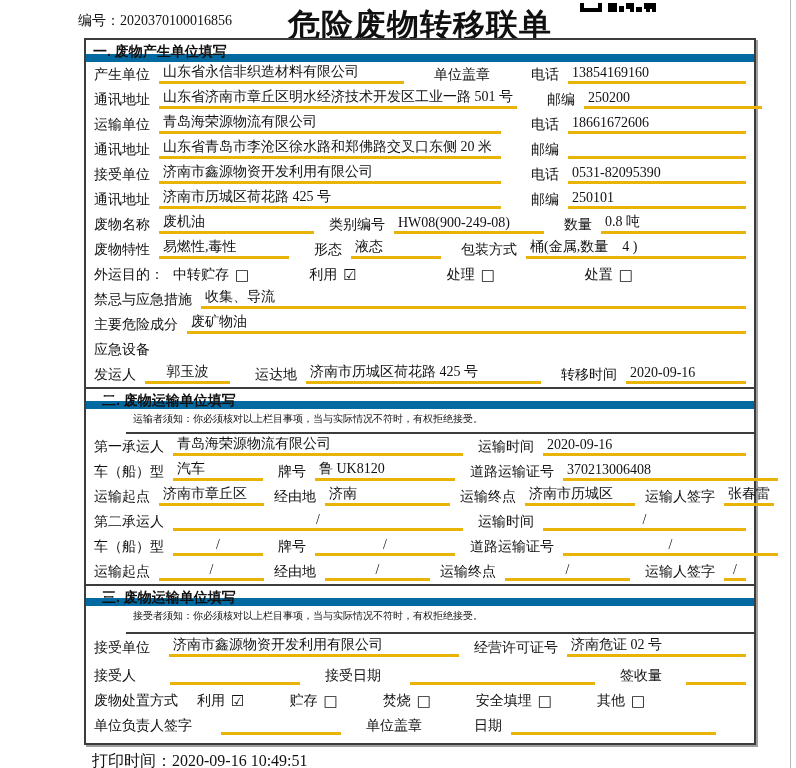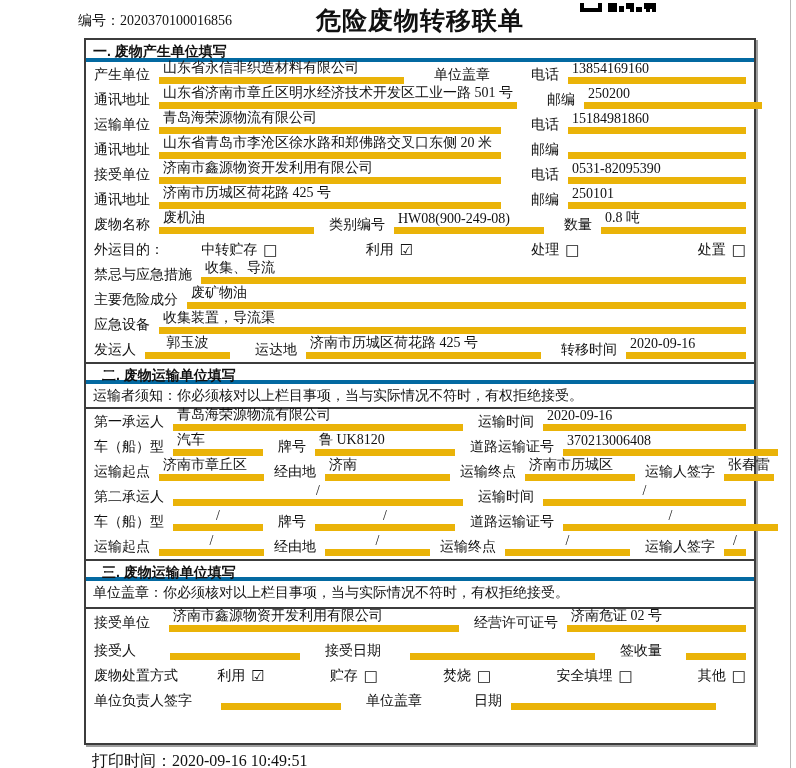--- a/index.html
+++ b/index.html
@@ -10,32 +10,32 @@
     color:#111;
     position:relative;
     overflow:hidden;
     font-size:14px;
   }
   .page-edge { position:absolute; top:0; bottom:0; right:5px; width:1px; background:#b9b9b9; }
   .hdr { position:absolute; top:0; left:0; width:796px; height:38px; }
   .serial { position:absolute; left:78px; top:12px; font-size:14px; white-space:nowrap; }
   .title { position:absolute; left:84px; width:672px; top:4px; text-align:center;
            font-family:"Liberation Sans","DejaVu Sans",sans-serif;
-           font-weight:bold; font-size:25px; letter-spacing:1px; }
+           font-weight:bold; font-size:32px; letter-spacing:1px; }
   .qr { position:absolute; left:580px; top:0; }
   .form { position:absolute; left:84px; top:38px; width:672px; height:707px;
           border:2px solid #3c3c3c; box-shadow:2px 2px 0 #9e9e9e; background:#fff; }
   .sec-head { height:22px; line-height:20px; padding:1px 7px 0 7px; font-weight:bold; font-size:14px;
               font-family:"Liberation Sans","DejaVu Sans",sans-serif;
-              border-bottom:4px solid #0369a1; }
+              border-bottom:8px solid #0369a1; }
   .sec-head.bt { border-top:2px solid #3c3c3c;padding-left:16px; }
-  .notice { height:25px; border-bottom:2px solid #3c3c3c; padding:3px 7px 0 7px; font-size:14px; }
-  .row { display:flex; align-items:flex-end; height:25px; padding:0 8px 3px 8px; font-size:14px;justify-content:space-between; }
+  .notice { height:25px; border-bottom:2px solid #3c3c3c; padding:3px 7px 0 7px; font-size:10px;margin-left:40px; }
+  .row { display:flex; align-items:flex-end; height:25px; padding:0 8px 3px 8px; font-size:14px; }
   .lbl { white-space:nowrap; margin-right:9px; flex:none; }
-  .u { border-bottom:7px solid #eab308; min-height:19px; padding:0 4px; flex:none;
+  .u { border-bottom:3px solid #eab308; min-height:19px; padding:0 4px; flex:none;
        white-space:nowrap; overflow:visible; }
   .u.grow { flex:1 1 auto; }
   .u.c { text-align:center; }
   .plain { white-space:nowrap; flex:none; }
   .spacer { flex:1 1 auto; }
   .opt { white-space:nowrap; flex:none; display:flex; align-items:center; }
   .opt .box { font-size:15px; line-height:15px; margin-left:6px;
               font-family:"DejaVu Sans",sans-serif; }
   .footer { position:absolute; left:92px; top:751px; font-size:16px; white-space:nowrap; }
   .ml10{margin-left:10px;} .ml15{margin-left:15px;} .ml20{margin-left:20px;}
@@ -89,21 +89,21 @@
     <span class="lbl">通讯地址</span>
     <span class="u grow mr30">山东省济南市章丘区明水经济技术开发区工业一路 501 号</span>
     <span class="lbl">邮编</span>
     <span class="u w178">250200</span>
   </div>
 
   <div class="row">
     <span class="lbl">运输单位</span>
     <span class="u grow mr30">青岛海荣源物流有限公司</span>
     <span class="lbl">电话</span>
-    <span class="u w178">15184981860</span>
+    <span class="u w178">18661672606</span>
   </div>
 
   <div class="row">
     <span class="lbl">通讯地址</span>
     <span class="u grow mr30">山东省青岛市李沧区徐水路和郑佛路交叉口东侧 20 米</span>
     <span class="lbl">邮编</span>
     <span class="u w178"></span>
   </div>
 
   <div class="row">
@@ -122,20 +122,28 @@
 
   <div class="row">
     <span class="lbl">废物名称</span>
     <span class="u w155">废机油</span>
     <span class="lbl ml15">类别编号</span>
     <span class="u w150">HW08(900-249-08)</span>
     <span class="lbl ml20">数量</span>
     <span class="u grow">0.8 吨</span>
   </div>
 
+  <div class="row">
+    <span class="lbl">废物特性</span>
+    <span class="u w130">易燃性,毒性</span>
+    <span class="lbl ml25">形态</span>
+    <span class="u w90">液态</span>
+    <span class="lbl ml20">包装方式</span>
+    <span class="u grow">桶(金属,数量　4 )</span>
+  </div>
 
   <div class="row">
     <span class="lbl">外运目的：</span>
     <span class="opt mr60">
       <span>中转贮存</span>
       <span class="box">□</span>
     </span>
     <span class="opt mr90">
       <span>利用</span>
       <span class="box">☑</span>
@@ -155,21 +163,20 @@
     <span class="u grow">收集、导流</span>
   </div>
 
   <div class="row">
     <span class="lbl">主要危险成分</span>
     <span class="u grow">废矿物油</span>
   </div>
 
   <div class="row">
     <span class="lbl">应急设备</span>
-    <span class="u grow">收集装置，导流渠</span>
   </div>
 
   <div class="row">
     <span class="lbl">发运人</span>
     <span class="u w85 c">郭玉波</span>
     <span class="lbl ml25">运达地</span>
     <span class="u w235">济南市历城区荷花路 425 号</span>
     <span class="lbl ml20">转移时间</span>
     <span class="u grow">2020-09-16</span>
   </div>
@@ -225,21 +232,21 @@
     <span class="u w105 c">/</span>
     <span class="lbl ml10">经由地</span>
     <span class="u w105 c">/</span>
     <span class="lbl ml10">运输终点</span>
     <span class="u w125 c">/</span>
     <span class="lbl ml15">运输人签字</span>
     <span class="u grow c">/</span>
   </div>
 
   <div class="sec-head bt">三. 废物运输单位填写</div>
-  <div class="notice h28">单位盖章：你必须核对以上栏目事项，当与实际情况不符时，有权拒绝接受。</div>
+  <div class="notice h28">接受者须知：你必须核对以上栏目事项，当与实际情况不符时，有权拒绝接受。</div>
 
   <div class="row h26">
     <span class="lbl">接受单位</span>
     <span class="u w290 ml10">济南市鑫源物资开发利用有限公司</span>
     <span class="lbl ml15">经营许可证号</span>
     <span class="u grow">济南危证 02 号</span>
   </div>
 
   <div class="row h28">
     <span class="lbl">接受人</span>

